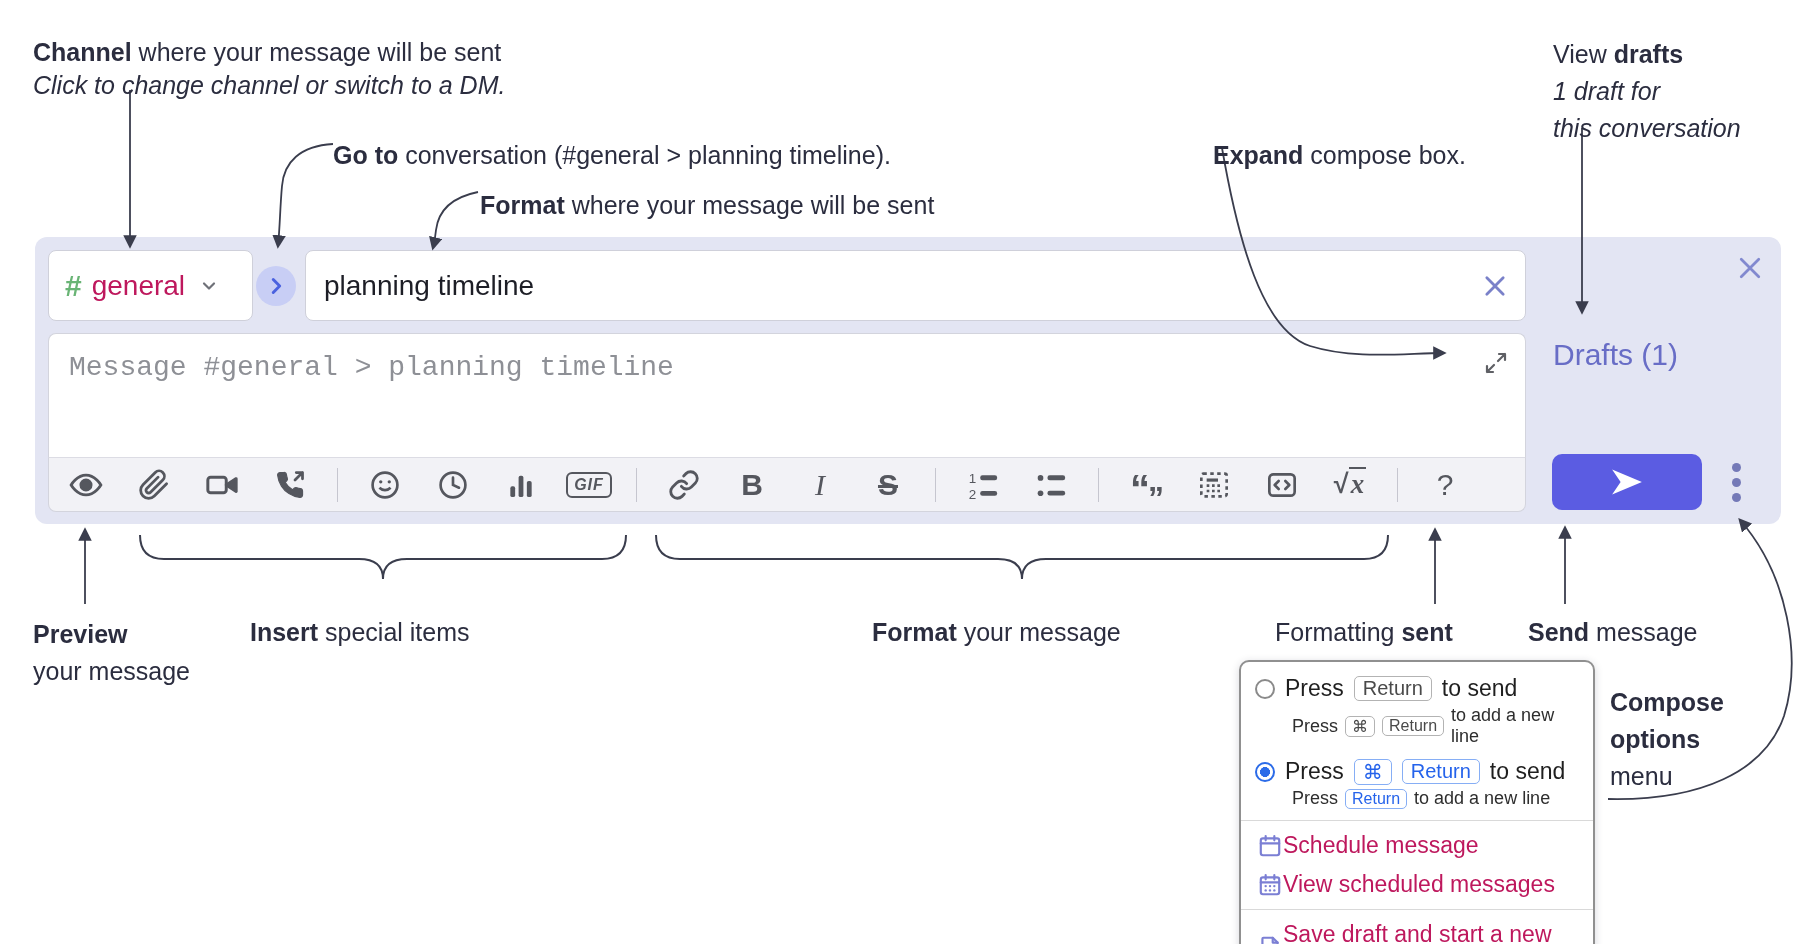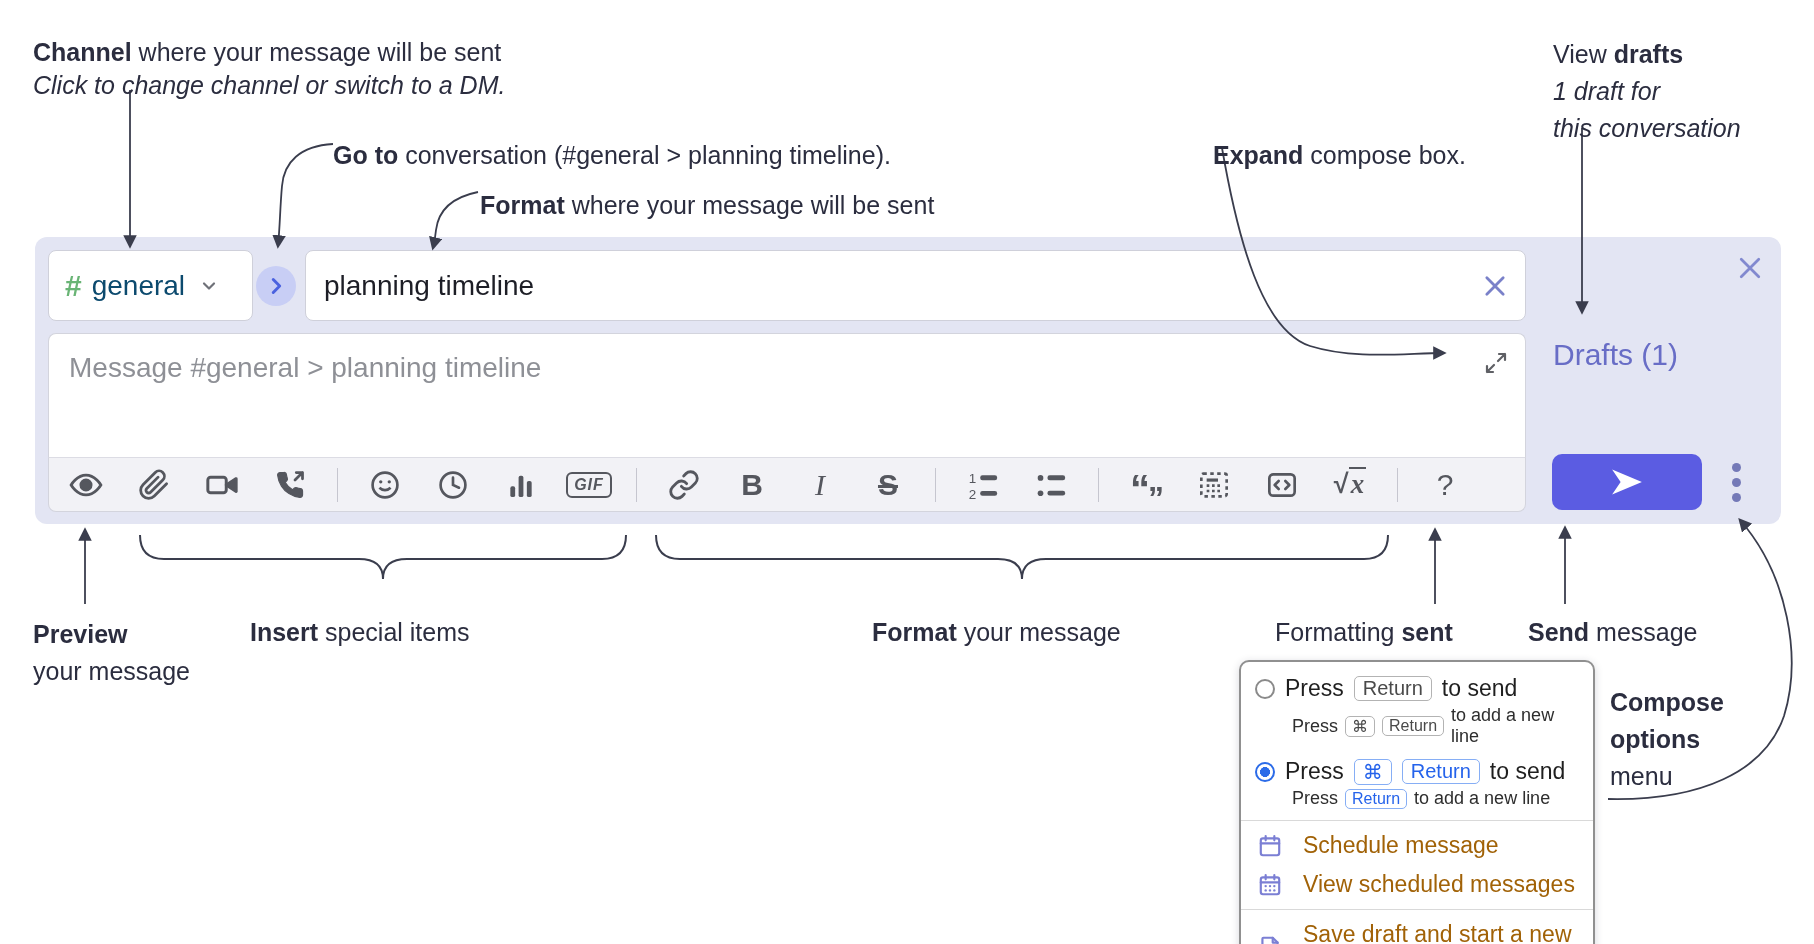--- a/index.html
+++ b/index.html
@@ -11,35 +11,35 @@
   .ann b{font-weight:700;}
   .ann .it{font-style:italic;}
   #connectors{position:absolute;left:0;top:0;z-index:5;pointer-events:none;}
 
   
   .compose{position:absolute;left:35px;top:237px;width:1746px;height:287px;
     background:#e3e5f3;border-radius:12px;z-index:1;}
   .chan-sel{position:absolute;left:13px;top:13px;width:205px;height:71px;background:#fff;
     border:1px solid #cfd0da;border-radius:8px;display:flex;align-items:center;padding:0 0 0 16px;box-sizing:border-box;cursor:pointer;}
   .hash{color:#69b475;font-size:30px;font-weight:700;margin-right:10px;}
-  .chan-name{font-size:28px;color:#0c4a6e;text-align:right;}
+  .chan-name{font-size:28px;color:#be185d;text-align:right;}
   .chan-chev{margin-left:14px;display:flex;}
   .goto-btn{position:absolute;left:221px;top:29px;width:40px;height:40px;border-radius:50%;
     background:#c8cef5;display:flex;align-items:center;justify-content:center;cursor:pointer;}
   .topic-wrap{position:absolute;left:270px;top:13px;width:1221px;height:71px;background:#fff;
     border:1px solid #cfd0da;border-radius:8px;box-sizing:border-box;display:flex;align-items:center;}
   .topic-input{flex:1;border:none;outline:none;background:transparent;font-family:"Liberation Sans",sans-serif;
     font-size:28px;color:#1d1e26;padding:0 0 0 18px;}
   .icon-btn{display:flex;align-items:center;justify-content:center;cursor:pointer;background:none;border:none;padding:0;}
   .clear-topic{width:44px;height:44px;margin-right:8px;}
   .close-btn{position:absolute;left:1694px;top:10px;width:42px;height:42px;}
   .msg-panel{position:absolute;left:13px;top:96px;width:1478px;height:124px;background:#fff;
     border:1px solid #d3d4dd;border-bottom:none;border-radius:8px 8px 0 0;box-sizing:border-box;}
   .msg-input{width:100%;height:100%;box-sizing:border-box;border:none;outline:none;resize:none;background:transparent;
-    font-family:Liberation Sans, sans-serif;font-size:28px;color:#222;padding:18px 60px 0 20px;}
+    font-family:Liberation Mono, monospace;font-size:28px;color:#222;padding:18px 60px 0 20px;}
   .msg-input::placeholder{color:#8e9096;}
   .expand-btn{position:absolute;right:12px;top:12px;width:34px;height:34px;}
   .toolbar{position:absolute;left:13px;top:220px;width:1478px;height:55px;background:#f2f2f6;
     border:1px solid #d3d4dd;border-top:1px solid #dcdce4;border-radius:0 0 8px 8px;box-sizing:border-box;
     display:flex;align-items:center;padding-left:3px;}
   .tbtn{width:68px;height:44px;display:flex;align-items:center;justify-content:center;color:#55575e;cursor:pointer;}
   .tdiv{width:1px;height:34px;background:#c6c6cf;margin:0 13px;}
   .txt-b{font-size:30px;font-weight:700;color:#55575e;}
   .txt-i{font-size:30px;font-style:italic;font-family:"Liberation Serif",serif;color:#55575e;}
   .txt-s{font-size:30px;font-weight:600;text-decoration:line-through;color:#55575e;}
@@ -62,21 +62,21 @@
     border-radius:10px;box-shadow:0 2px 8px rgba(40,40,60,.18);z-index:4;padding:8px 0;box-sizing:border-box;}
   .opt-main{display:flex;align-items:center;gap:10px;font-size:23px;color:#1f1f1f;padding:5px 14px 2px;cursor:pointer;}
   .opt-sub{display:flex;align-items:center;gap:7px;font-size:18px;color:#2e2e2e;padding:1px 14px 6px 51px;}
   .radio{width:20px;height:20px;border:2px solid #8a8a8a;border-radius:50%;box-sizing:border-box;flex:none;}
   .radio.sel{border-color:#2b6be8;background:radial-gradient(circle,#2b6be8 0 42%,#fff 46% 100%);}
   .key{border:1.5px solid #b3b3b3;border-radius:5px;padding:0 8px;background:#fff;color:#4a4a4a;white-space:nowrap;}
   .opt-main .key{font-size:20px;}
   .opt-sub .key{font-size:16px;padding:0 6px;}
   .key.blue{border-color:#86aef5;color:#2563eb;}
   .pop-div{border-top:1px solid #d9d9d9;margin:5px 0;}
-  .menu-item{display:flex;align-items:center;gap:20px;font-size:23px;color:#a16207;padding:6px 16px;cursor:pointer;}
+  .menu-item{display:flex;align-items:center;gap:0;font-size:23px;color:#be185d;padding:6px 16px;cursor:pointer;}
   .mi-icon{display:flex;color:#7b7fd4;flex:none;}
 </style>
 </head>
 <body>
 
 <div id="canvas">
 
   <svg id="connectors" width="1814" height="944">
     <defs>
       <marker id="arr" viewBox="0 0 10 10" refX="8" refY="5" markerWidth="7.5" markerHeight="7.5" orient="auto-start-reverse">

